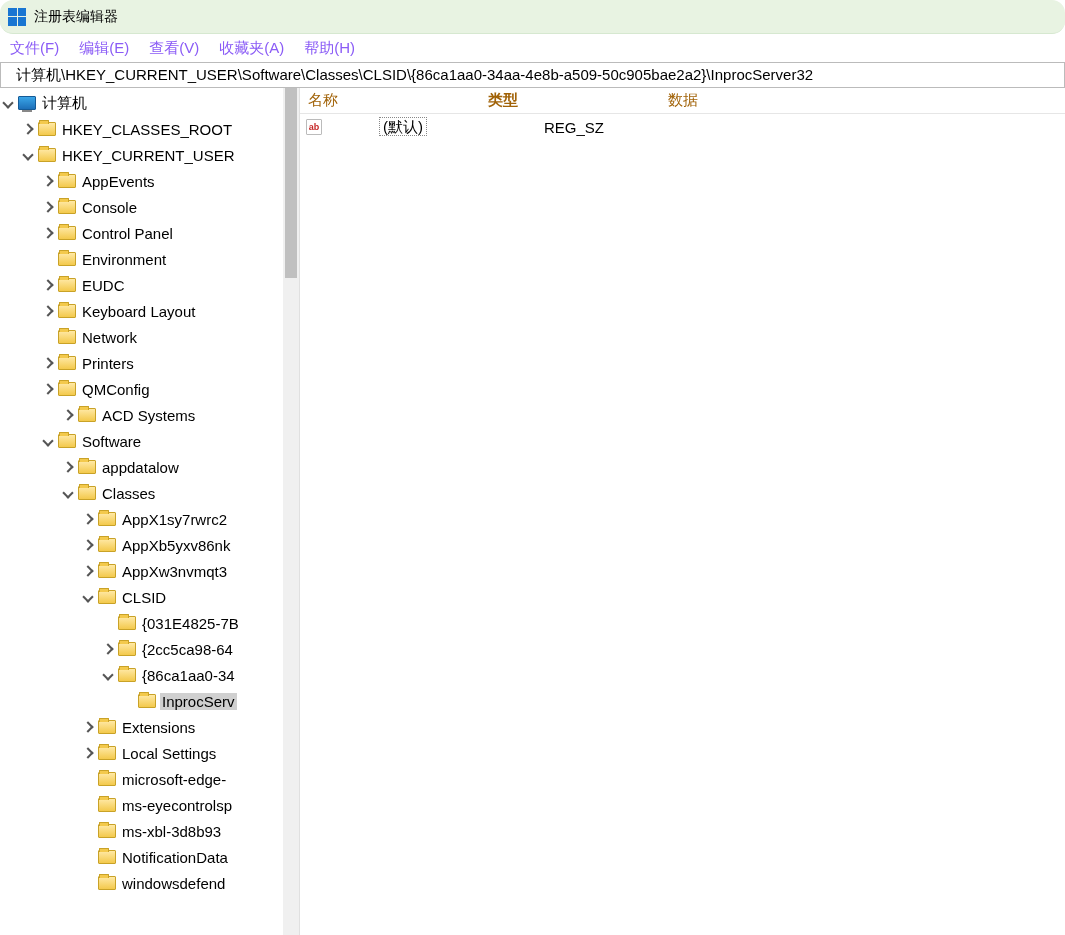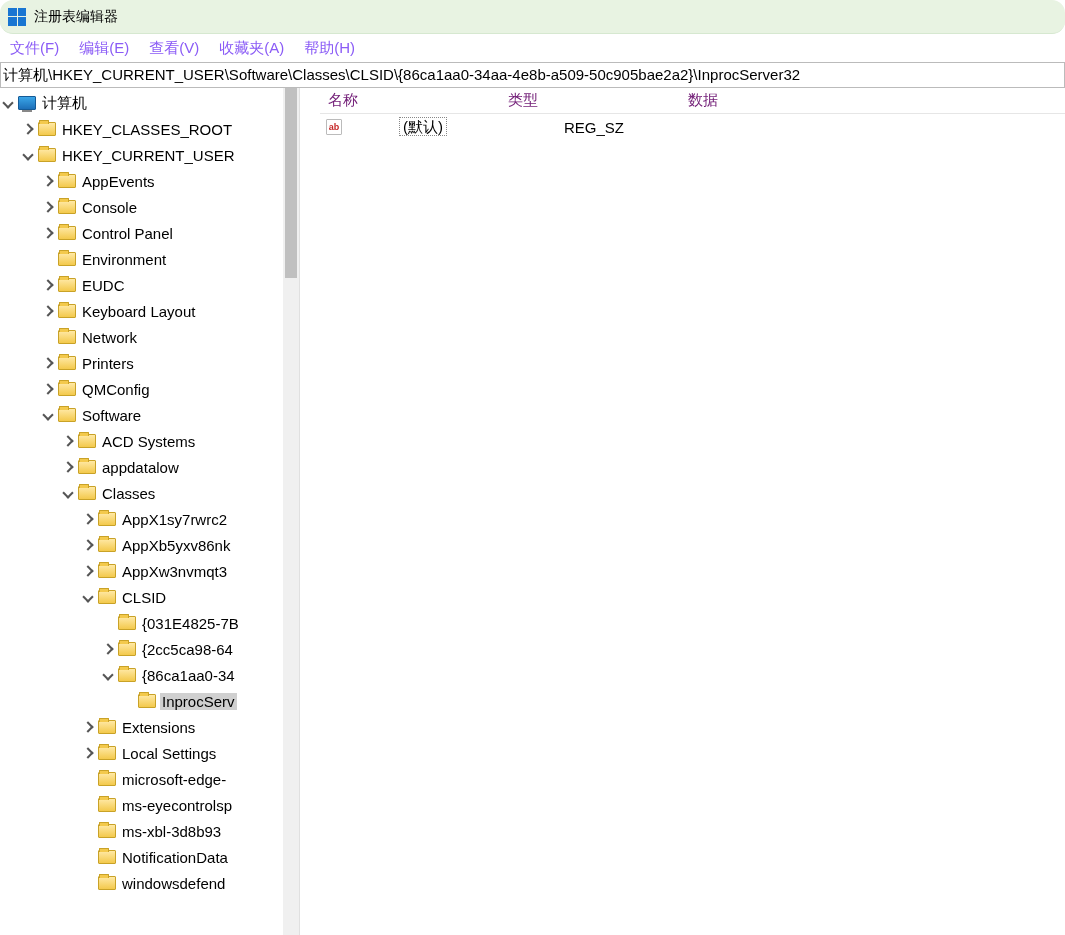--- a/index.html
+++ b/index.html
@@ -51,32 +51,31 @@
       color: #8b5cf6;
     }
     .menu-item { cursor: default; user-select: none; }
 
     
     .address-bar {
       height: 26px;
       border: 1px solid #bbb;
       display: flex;
       align-items: center;
-      padding-left: 2px;
+      padding-left: 15px;
       margin: 0;
       font-size: 15px;
       overflow: hidden;
     }
 
     
     .main {
       flex: 1;
       display: flex;
       overflow: hidden;
-      gap: 20px;
     }
 
     
     .tree-panel {
       width: 300px;
       overflow: hidden;
       position: relative;
       border-right: 1px solid #e0e0e0;
     }
     .tree-scroll {
@@ -178,31 +177,31 @@
       flex: 1;
       display: flex;
       flex-direction: column;
     }
     .columns-header {
       height: 26px;
       display: flex;
       align-items: flex-end;
       border-bottom: 1px solid #e6e6e6;
       font-size: 15px;
-      color: #701a75;
+      color: #a16207;
     }
     .col {
       padding-left: 8px;
       height: 100%;
       display: flex;
       align-items: center;
       cursor: default;
     }
     .col-name { width: 180px; }
-    .col-type { width: 180px; }
+    .col-type { width: 180px; font-weight: bold; }
     .col-data { flex: 1; }
 
     .values-body { flex: 1; }
     .value-row {
       height: 26px;
       display: flex;
       align-items: center;
       font-size: 15px;
       text-align: center;
     }
@@ -361,35 +360,35 @@
           <span class="indent"></span>
           <span class="expander">
             <span class="chev chev-right"></span>
           </span>
           <span class="folder-icon"></span>
           <span class="tree-label-box">QMConfig</span>
         </div>
         <div class="tree-row">
           <span class="indent"></span>
           <span class="indent"></span>
+          <span class="indent"></span>
+          <span class="expander">
+            <span class="chev chev-right"></span>
+          </span>
+          <span class="folder-icon"></span>
+          <span class="tree-label-box">ACD Systems</span>
+        </div>
+        <div class="tree-row">
+          <span class="indent"></span>
+          <span class="indent"></span>
           <span class="expander">
             <span class="chev chev-down"></span>
           </span>
           <span class="folder-icon"></span>
           <span class="tree-label-box">Software</span>
-        </div>
-        <div class="tree-row">
-          <span class="indent"></span>
-          <span class="indent"></span>
-          <span class="indent"></span>
-          <span class="expander">
-            <span class="chev chev-right"></span>
-          </span>
-          <span class="folder-icon"></span>
-          <span class="tree-label-box">ACD Systems</span>
         </div>
         <div class="tree-row">
           <span class="indent"></span>
           <span class="indent"></span>
           <span class="indent"></span>
           <span class="expander">
             <span class="chev chev-right"></span>
           </span>
           <span class="folder-icon"></span>
           <span class="tree-label-box">appdatalow</span>

